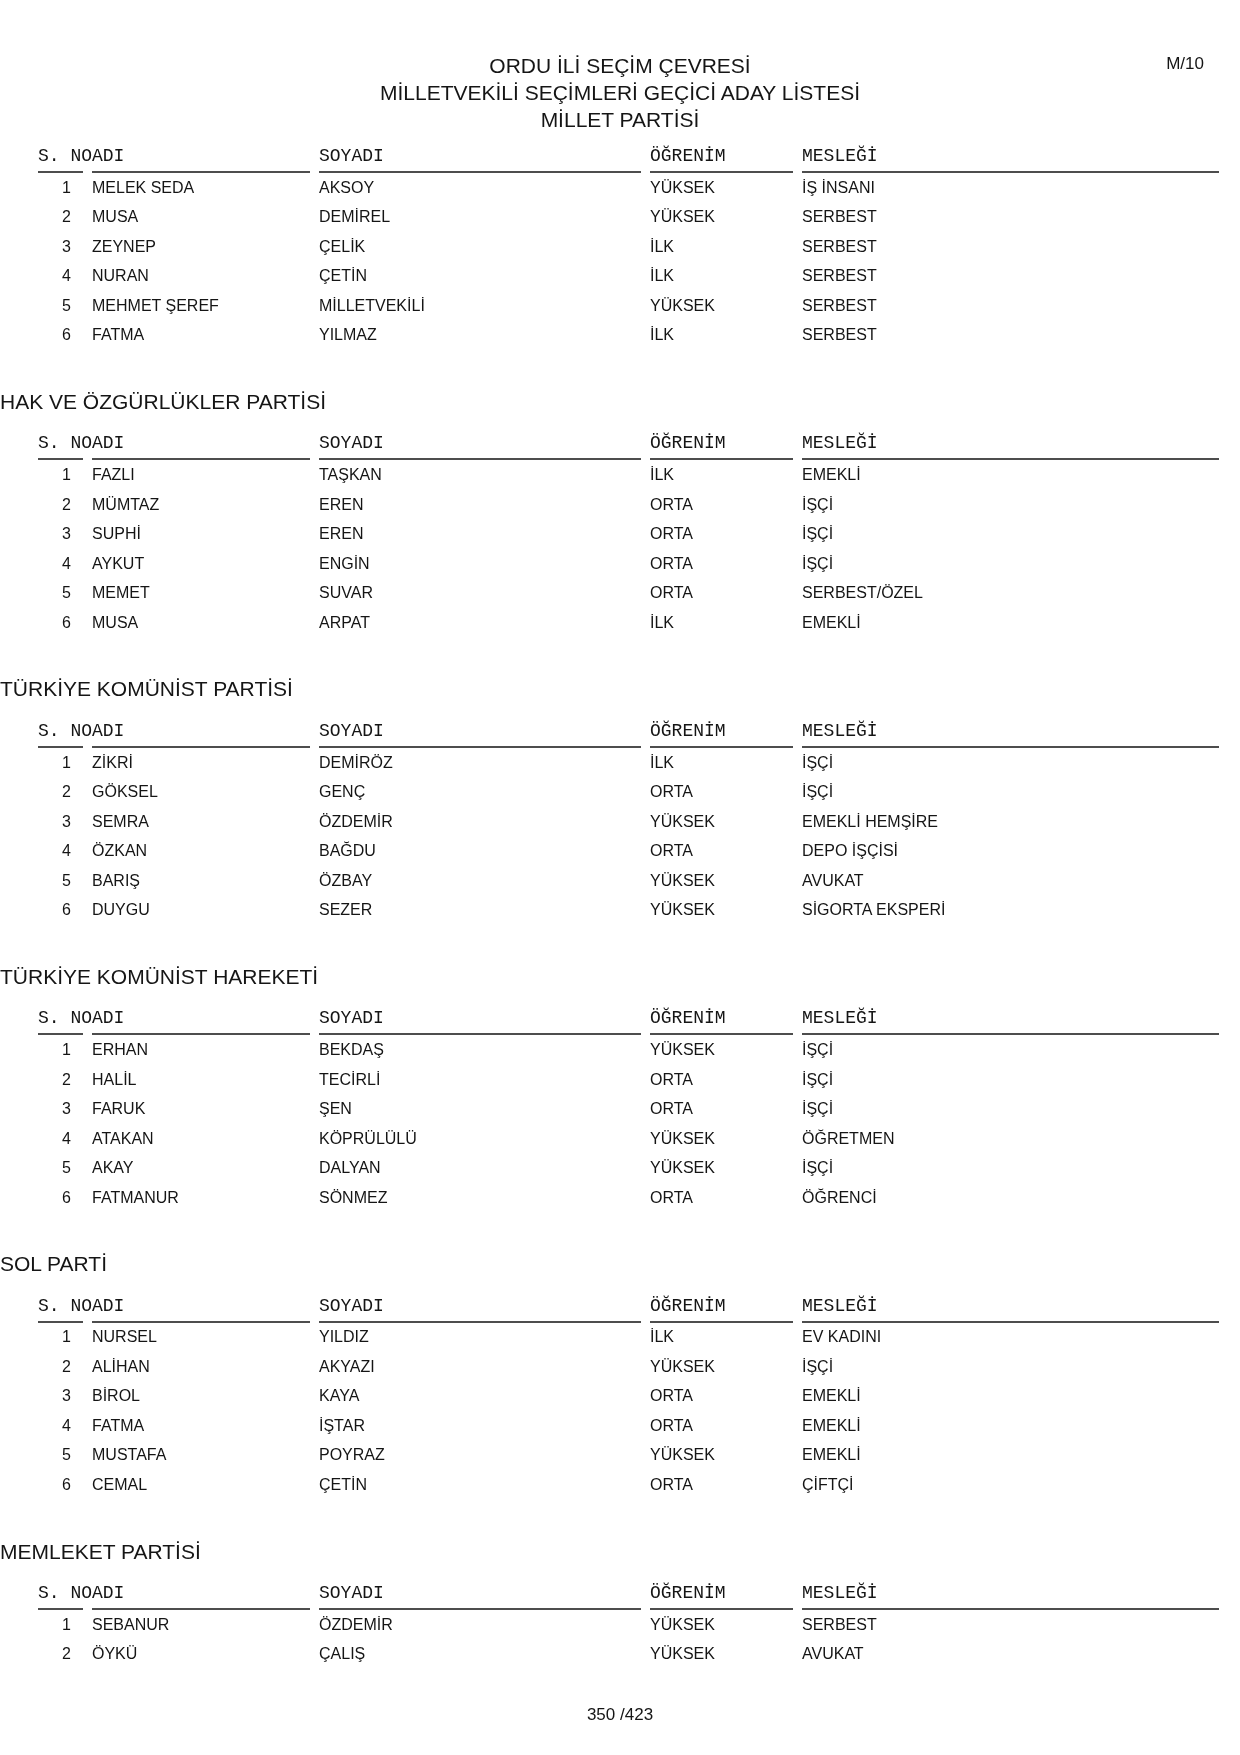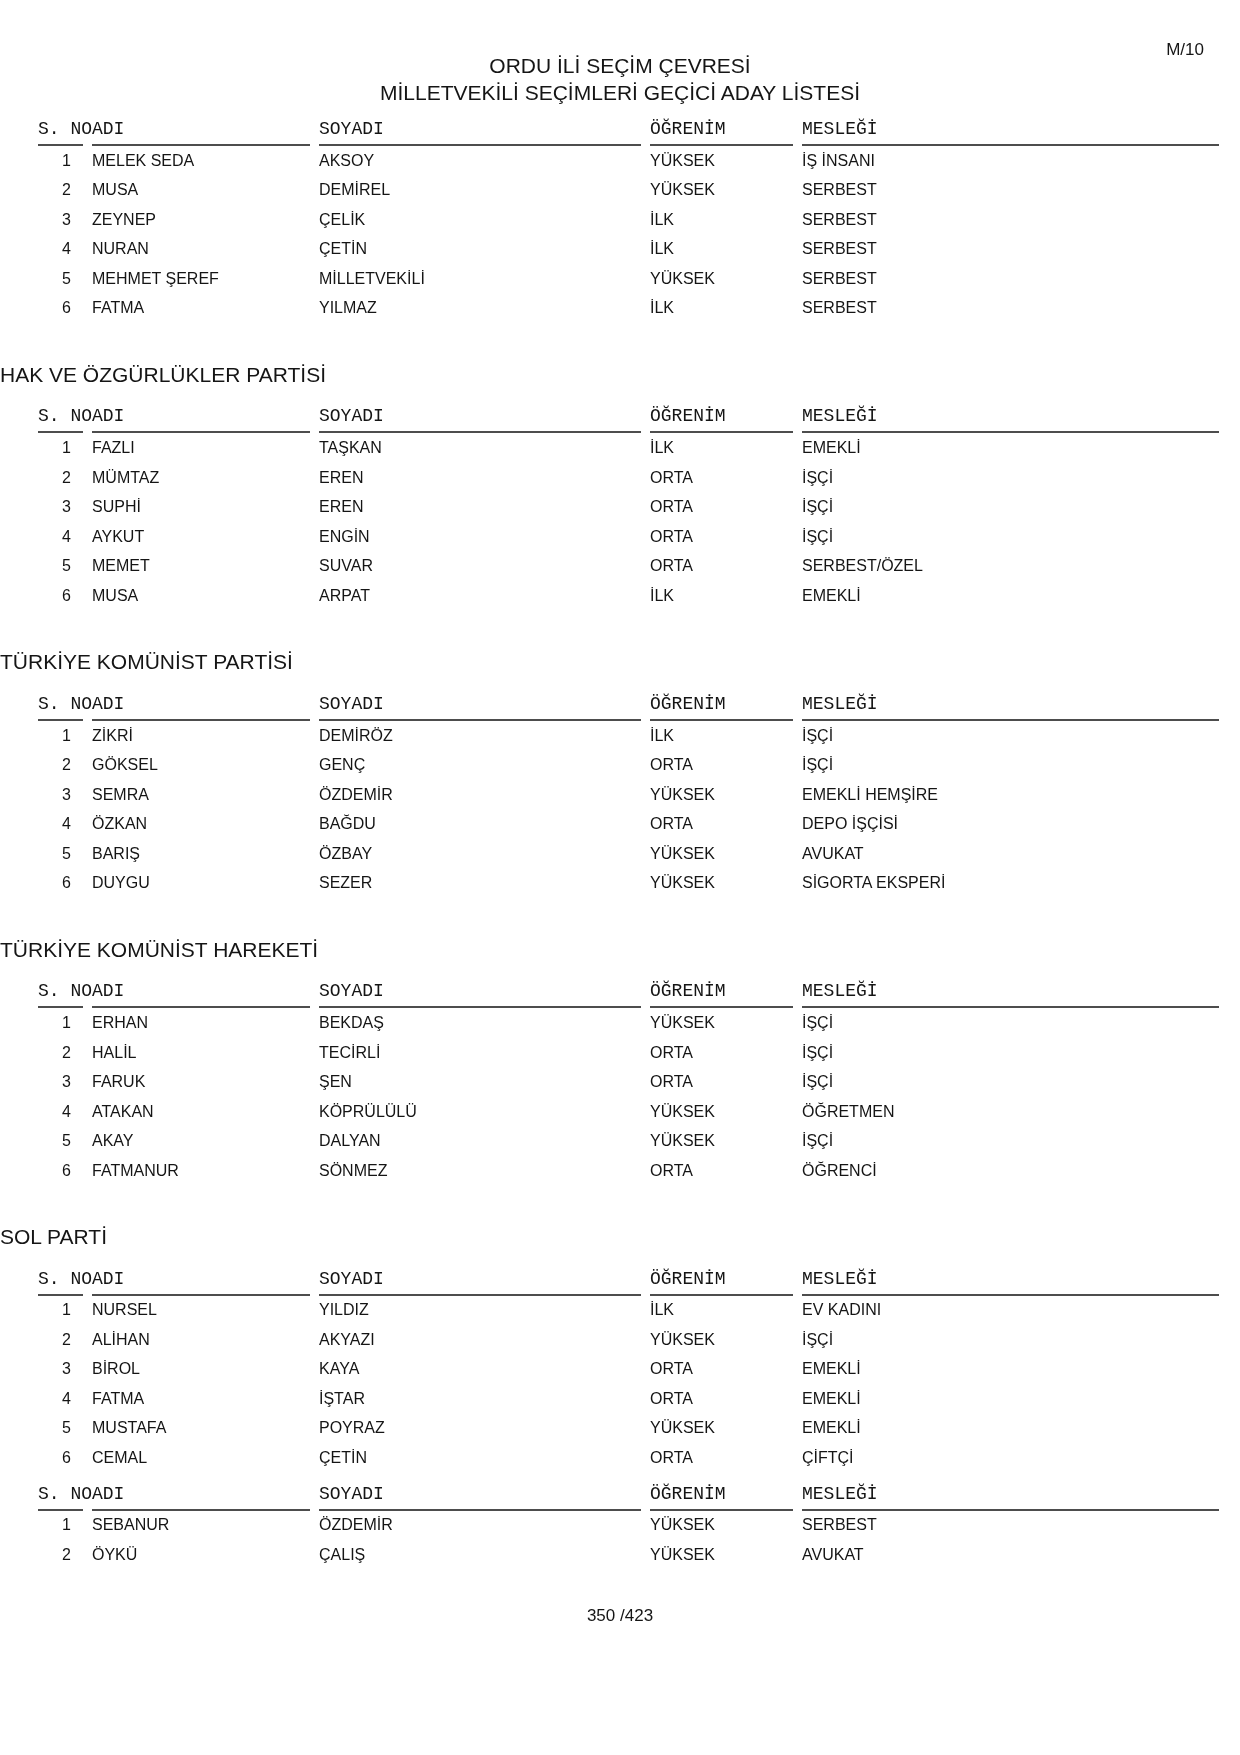--- a/index.html
+++ b/index.html
@@ -7,21 +7,21 @@
     width: 1240px;
     height: 1755px;
     background: #ffffff;
     color: #151515;
     font-family: "Liberation Sans", sans-serif;
     position: relative;
     overflow: hidden;
   }
   .corner {
     position: absolute;
-    top: 40px;
+    top: 54px;
     right: 36px;
     font-size: 17px;
   }
   .title-block {
     padding-top: 52px;
     text-align: center;
     font-size: 21px;
     line-height: 27px;
   }
   .section-title {
@@ -60,20 +60,21 @@
   }
 </style>
 </head>
 <body>
 
 <div class="corner">M/10</div>
 
 <div class="title-block">
   <div>ORDU İLİ SEÇİM ÇEVRESİ</div>
   <div>MİLLETVEKİLİ SEÇİMLERİ GEÇİCİ ADAY LİSTESİ</div>
+  <div>MİLLET PARTİSİ</div>
 </div>
 
 <section class="table table-first">
   <div>
   <div class="thead grid">
     <div class="hc">S. NO</div>
     <div class="hc">ADI</div>
     <div class="hc">SOYADI</div>
     <div class="hc">ÖĞRENİM</div>
     <div class="hc">MESLEĞİ</div>
@@ -380,20 +381,21 @@
     <div class="c c2">CEMAL</div>
     <div class="c c3">ÇETİN</div>
     <div class="c c4">ORTA</div>
     <div class="c c5">ÇİFTÇİ</div>
   </div>
 </div>
   </div>
 </section>
 
 <section>
+  <h2 class="section-title">MEMLEKET PARTİSİ</h2>
   <div class="table">
     <div>
   <div class="thead grid">
     <div class="hc">S. NO</div>
     <div class="hc">ADI</div>
     <div class="hc">SOYADI</div>
     <div class="hc">ÖĞRENİM</div>
     <div class="hc">MESLEĞİ</div>
   </div>
 </div>

